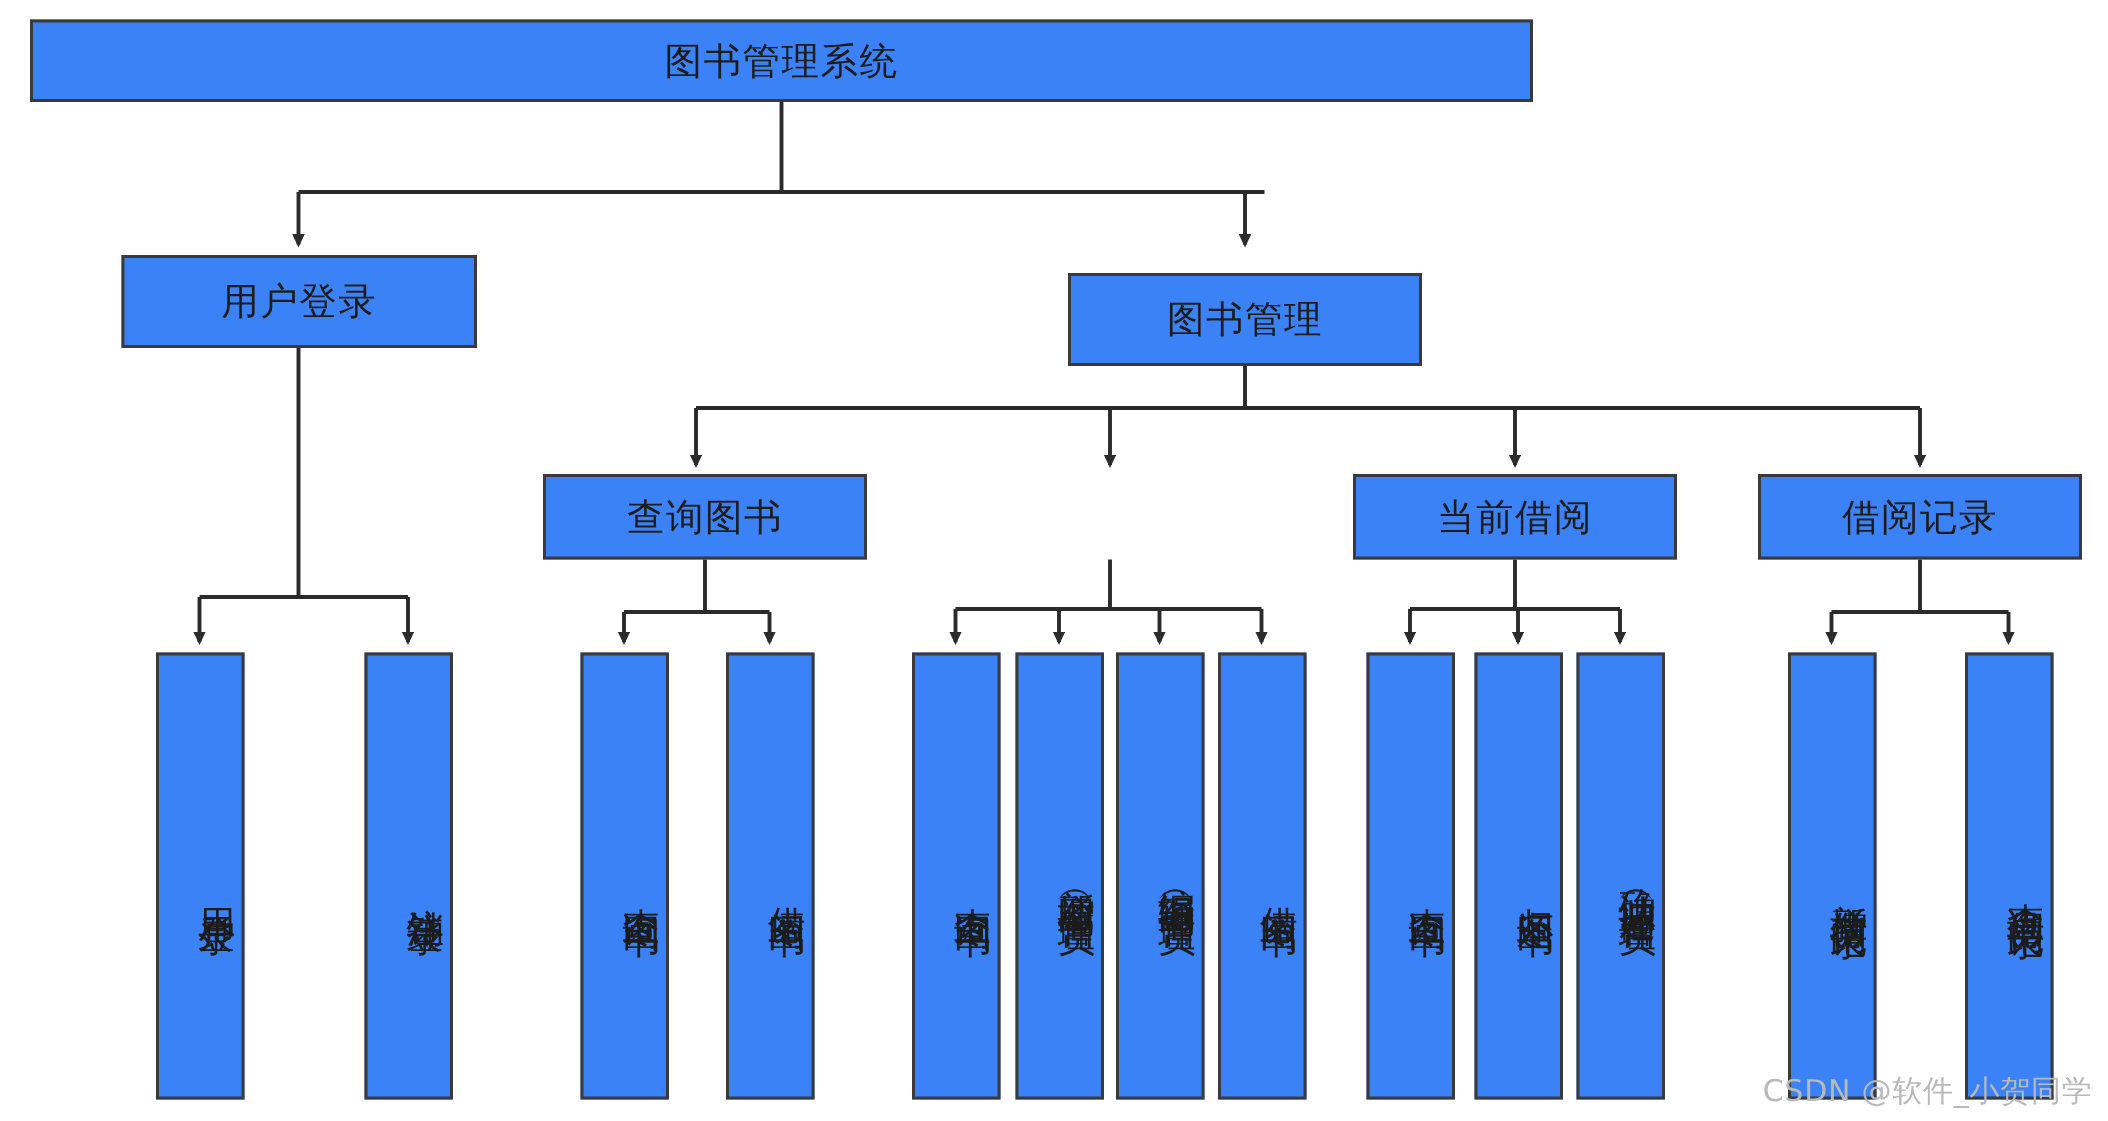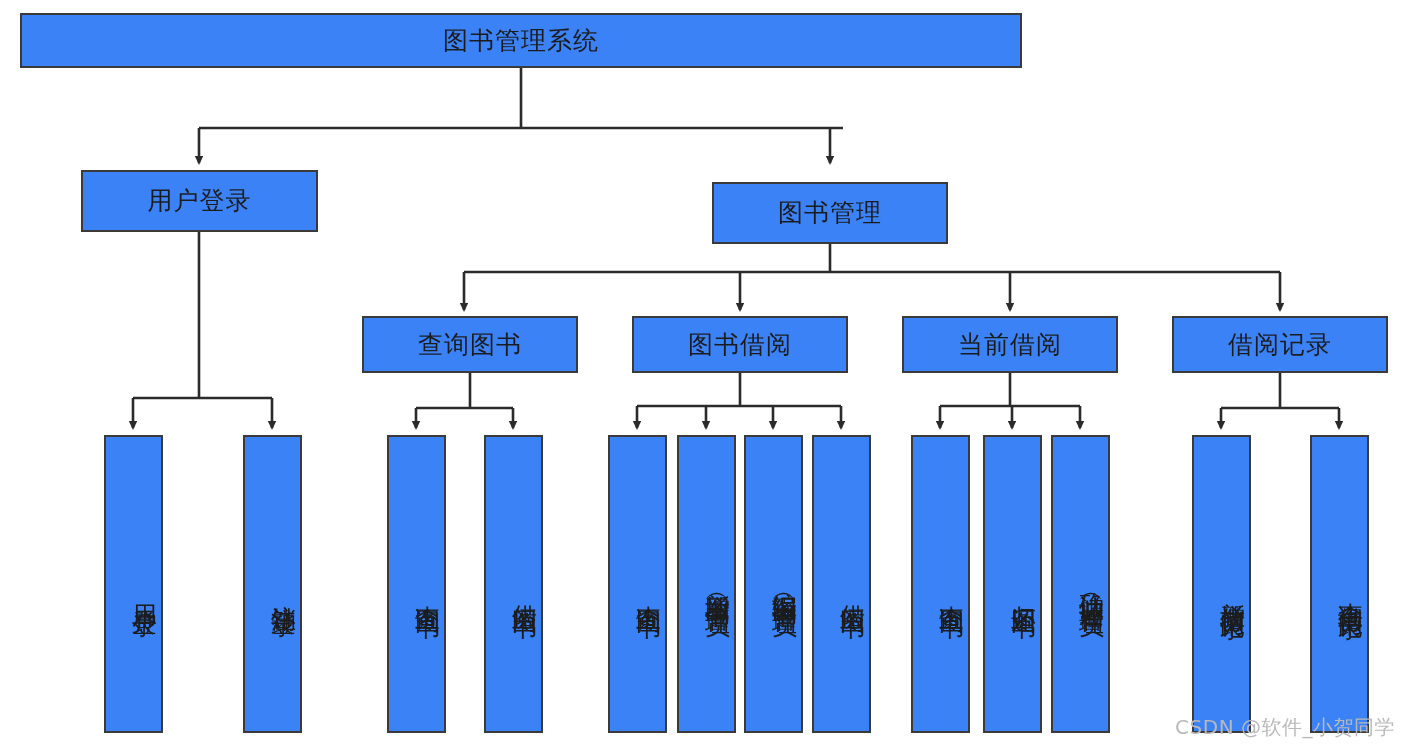--- a/index.html
+++ b/index.html
@@ -116,21 +116,20 @@
       <path d="M1339,408 L1339,428" marker-end="url(#arrow)"></path>
     </g>
   </svg>
 
   <div class="node horiz" style="left: 20px; top: 13px; width: 1002px; height: 55px;">图书管理系统</div>
 
   <div class="node horiz" style="left: 81px; top: 170px; width: 237px; height: 62px;">用户登录</div>
   <div class="node horiz" style="left: 712px; top: 170px; width: 236px; height: 62px; margin-top: 12px;">图书管理</div>
 
   <div class="node horiz" style="left: 362px; top: 316px; width: 216px; height: 57px;">查询图书</div>
-  <div class="node horiz" style="left: 632px; top: 316px; width: 216px; height: 57px;">图书借阅</div>
   <div class="node horiz" style="left: 902px; top: 316px; width: 216px; height: 57px;">当前借阅</div>
   <div class="node horiz" style="left: 1172px; top: 316px; width: 216px; height: 57px;">借阅记录</div>
 
   <div class="node vert" style="left: 104px; top: 435px; width: 59px; height: 298px;">用户登录</div>
   <div class="node vert" style="left: 243px; top: 435px; width: 59px; height: 298px;">注销登录</div>
   <div class="node vert" style="left: 387px; top: 435px; width: 59px; height: 298px;">查询图书</div>
   <div class="node vert" style="left: 484px; top: 435px; width: 59px; height: 298px;">借阅图书</div>
   <div class="node vert" style="left: 608px; top: 435px; width: 59px; height: 298px;">查询图书</div>
   <div class="node vert tall" style="left: 677px; top: 435px; width: 59px; height: 298px;">新增图书（管理员）</div>
   <div class="node vert tall" style="left: 744px; top: 435px; width: 59px; height: 298px;">编辑图书（管理员）</div>

